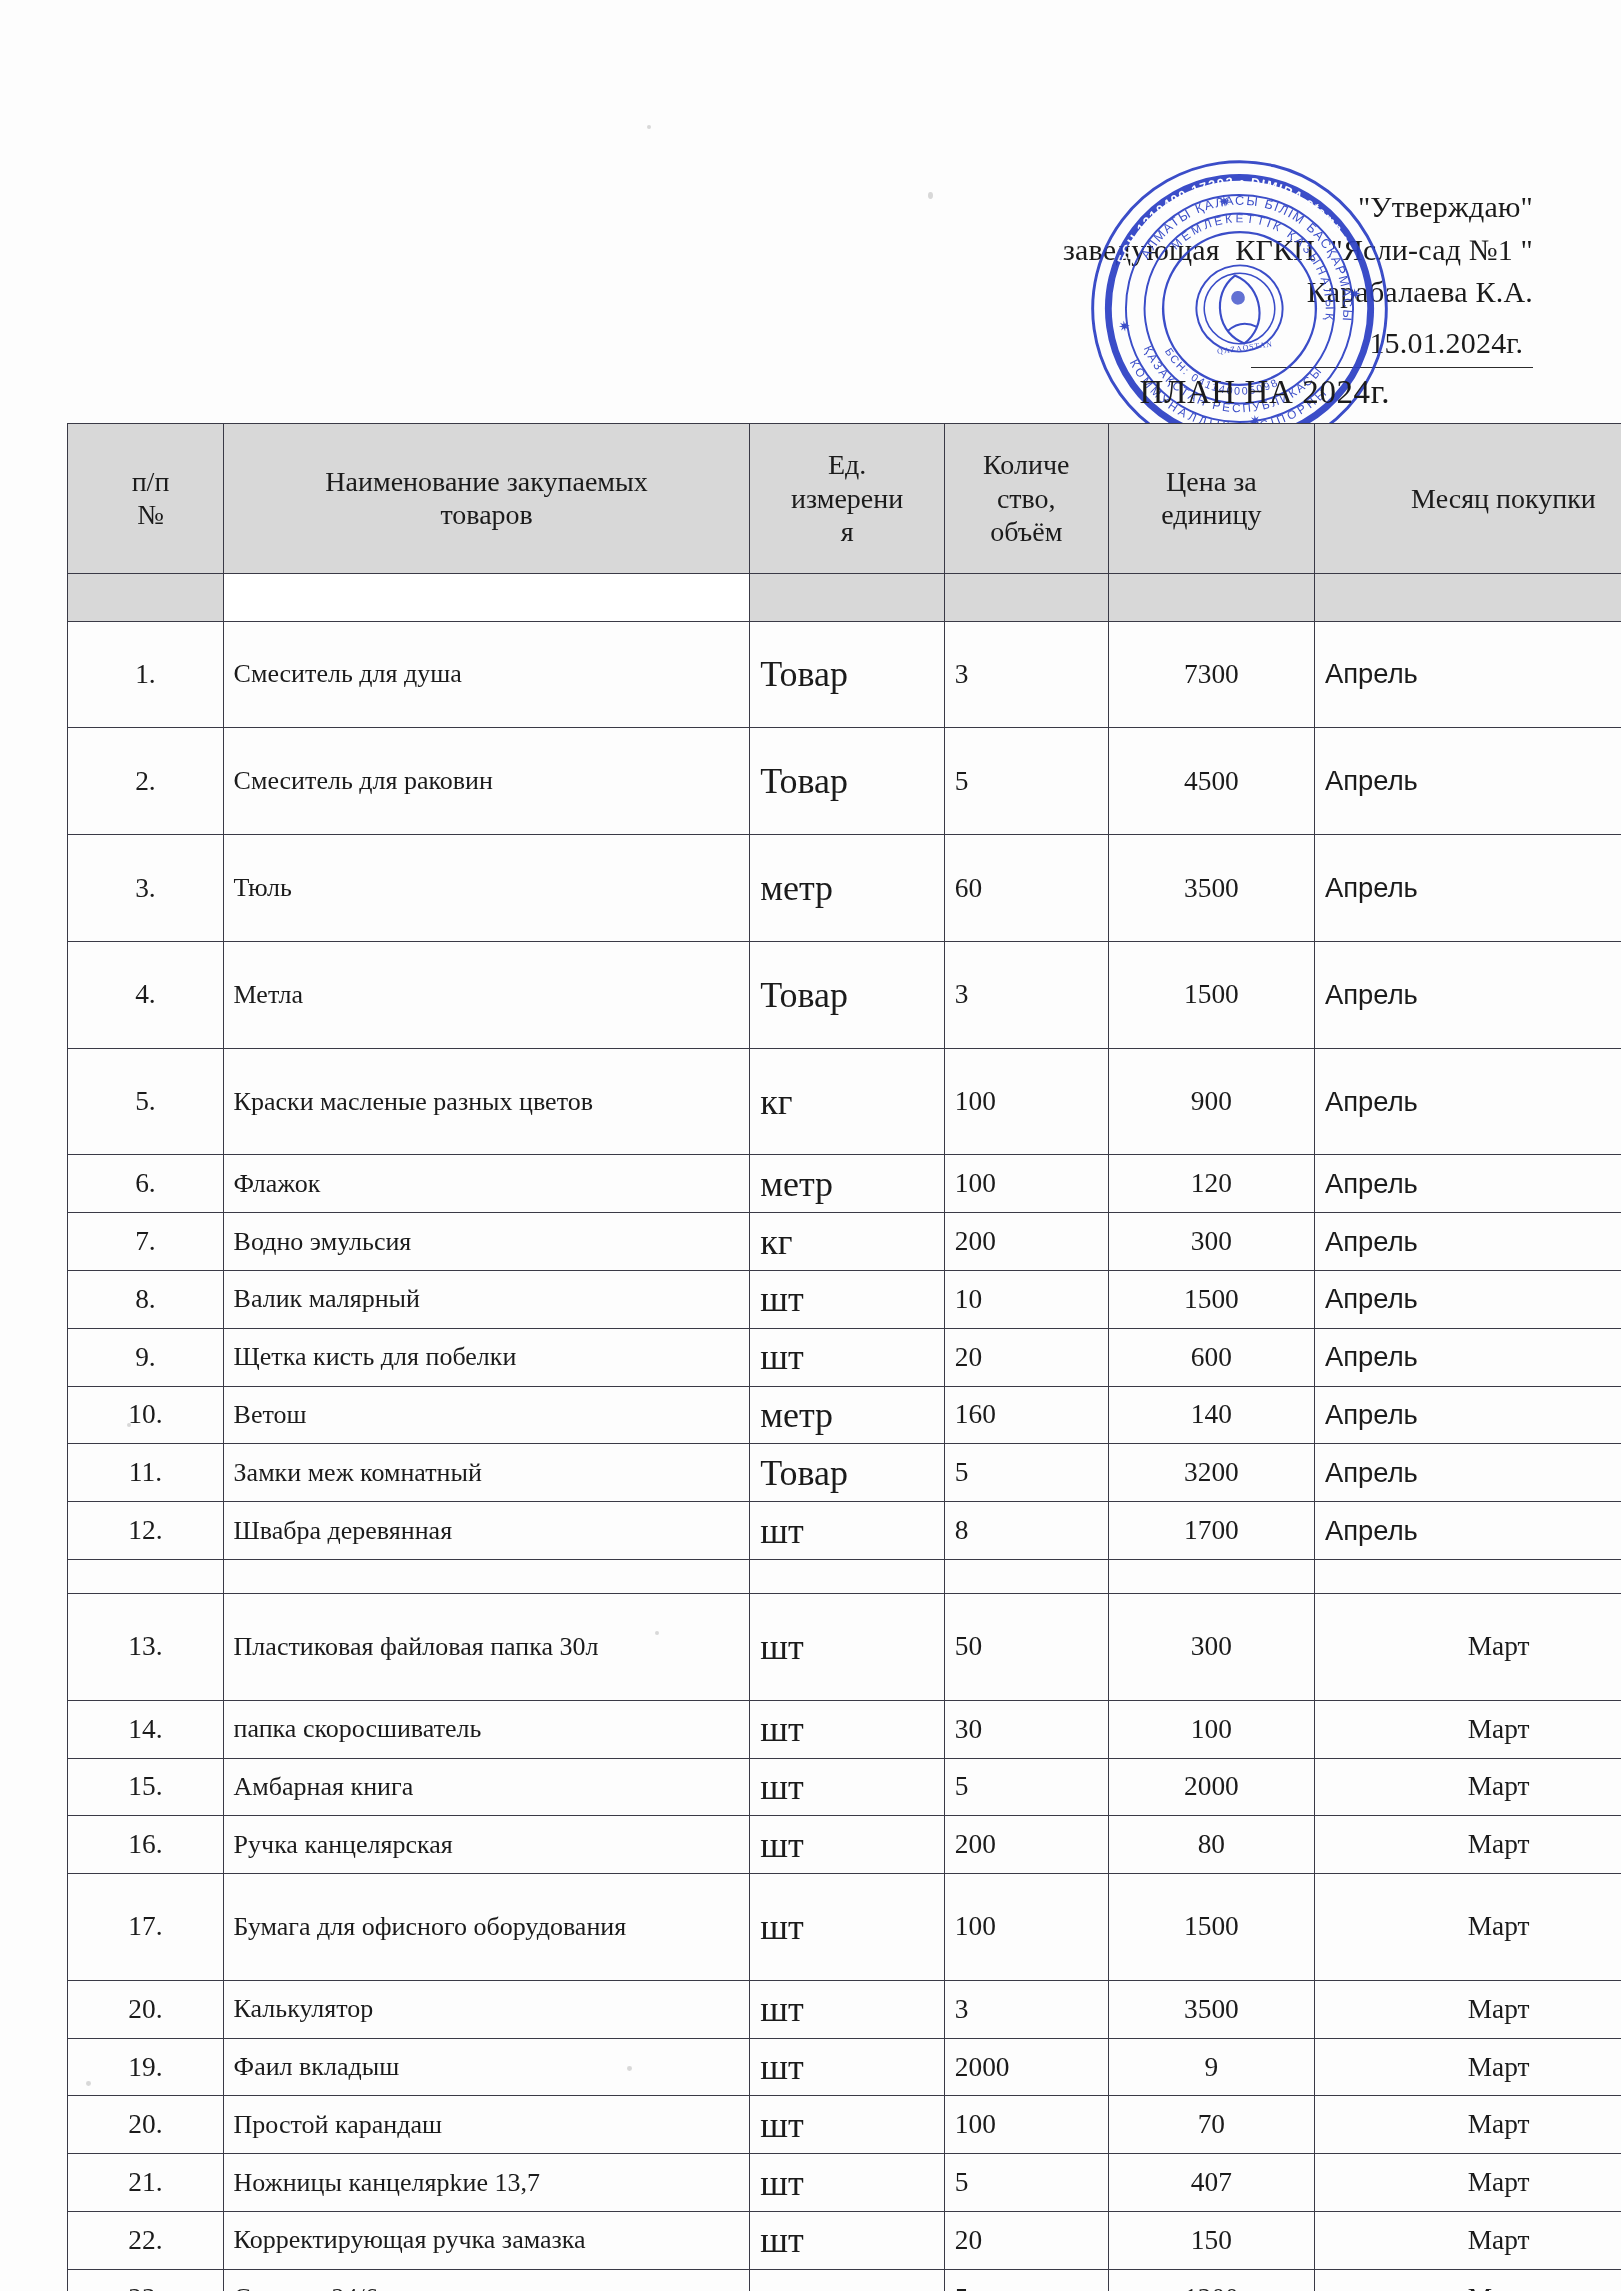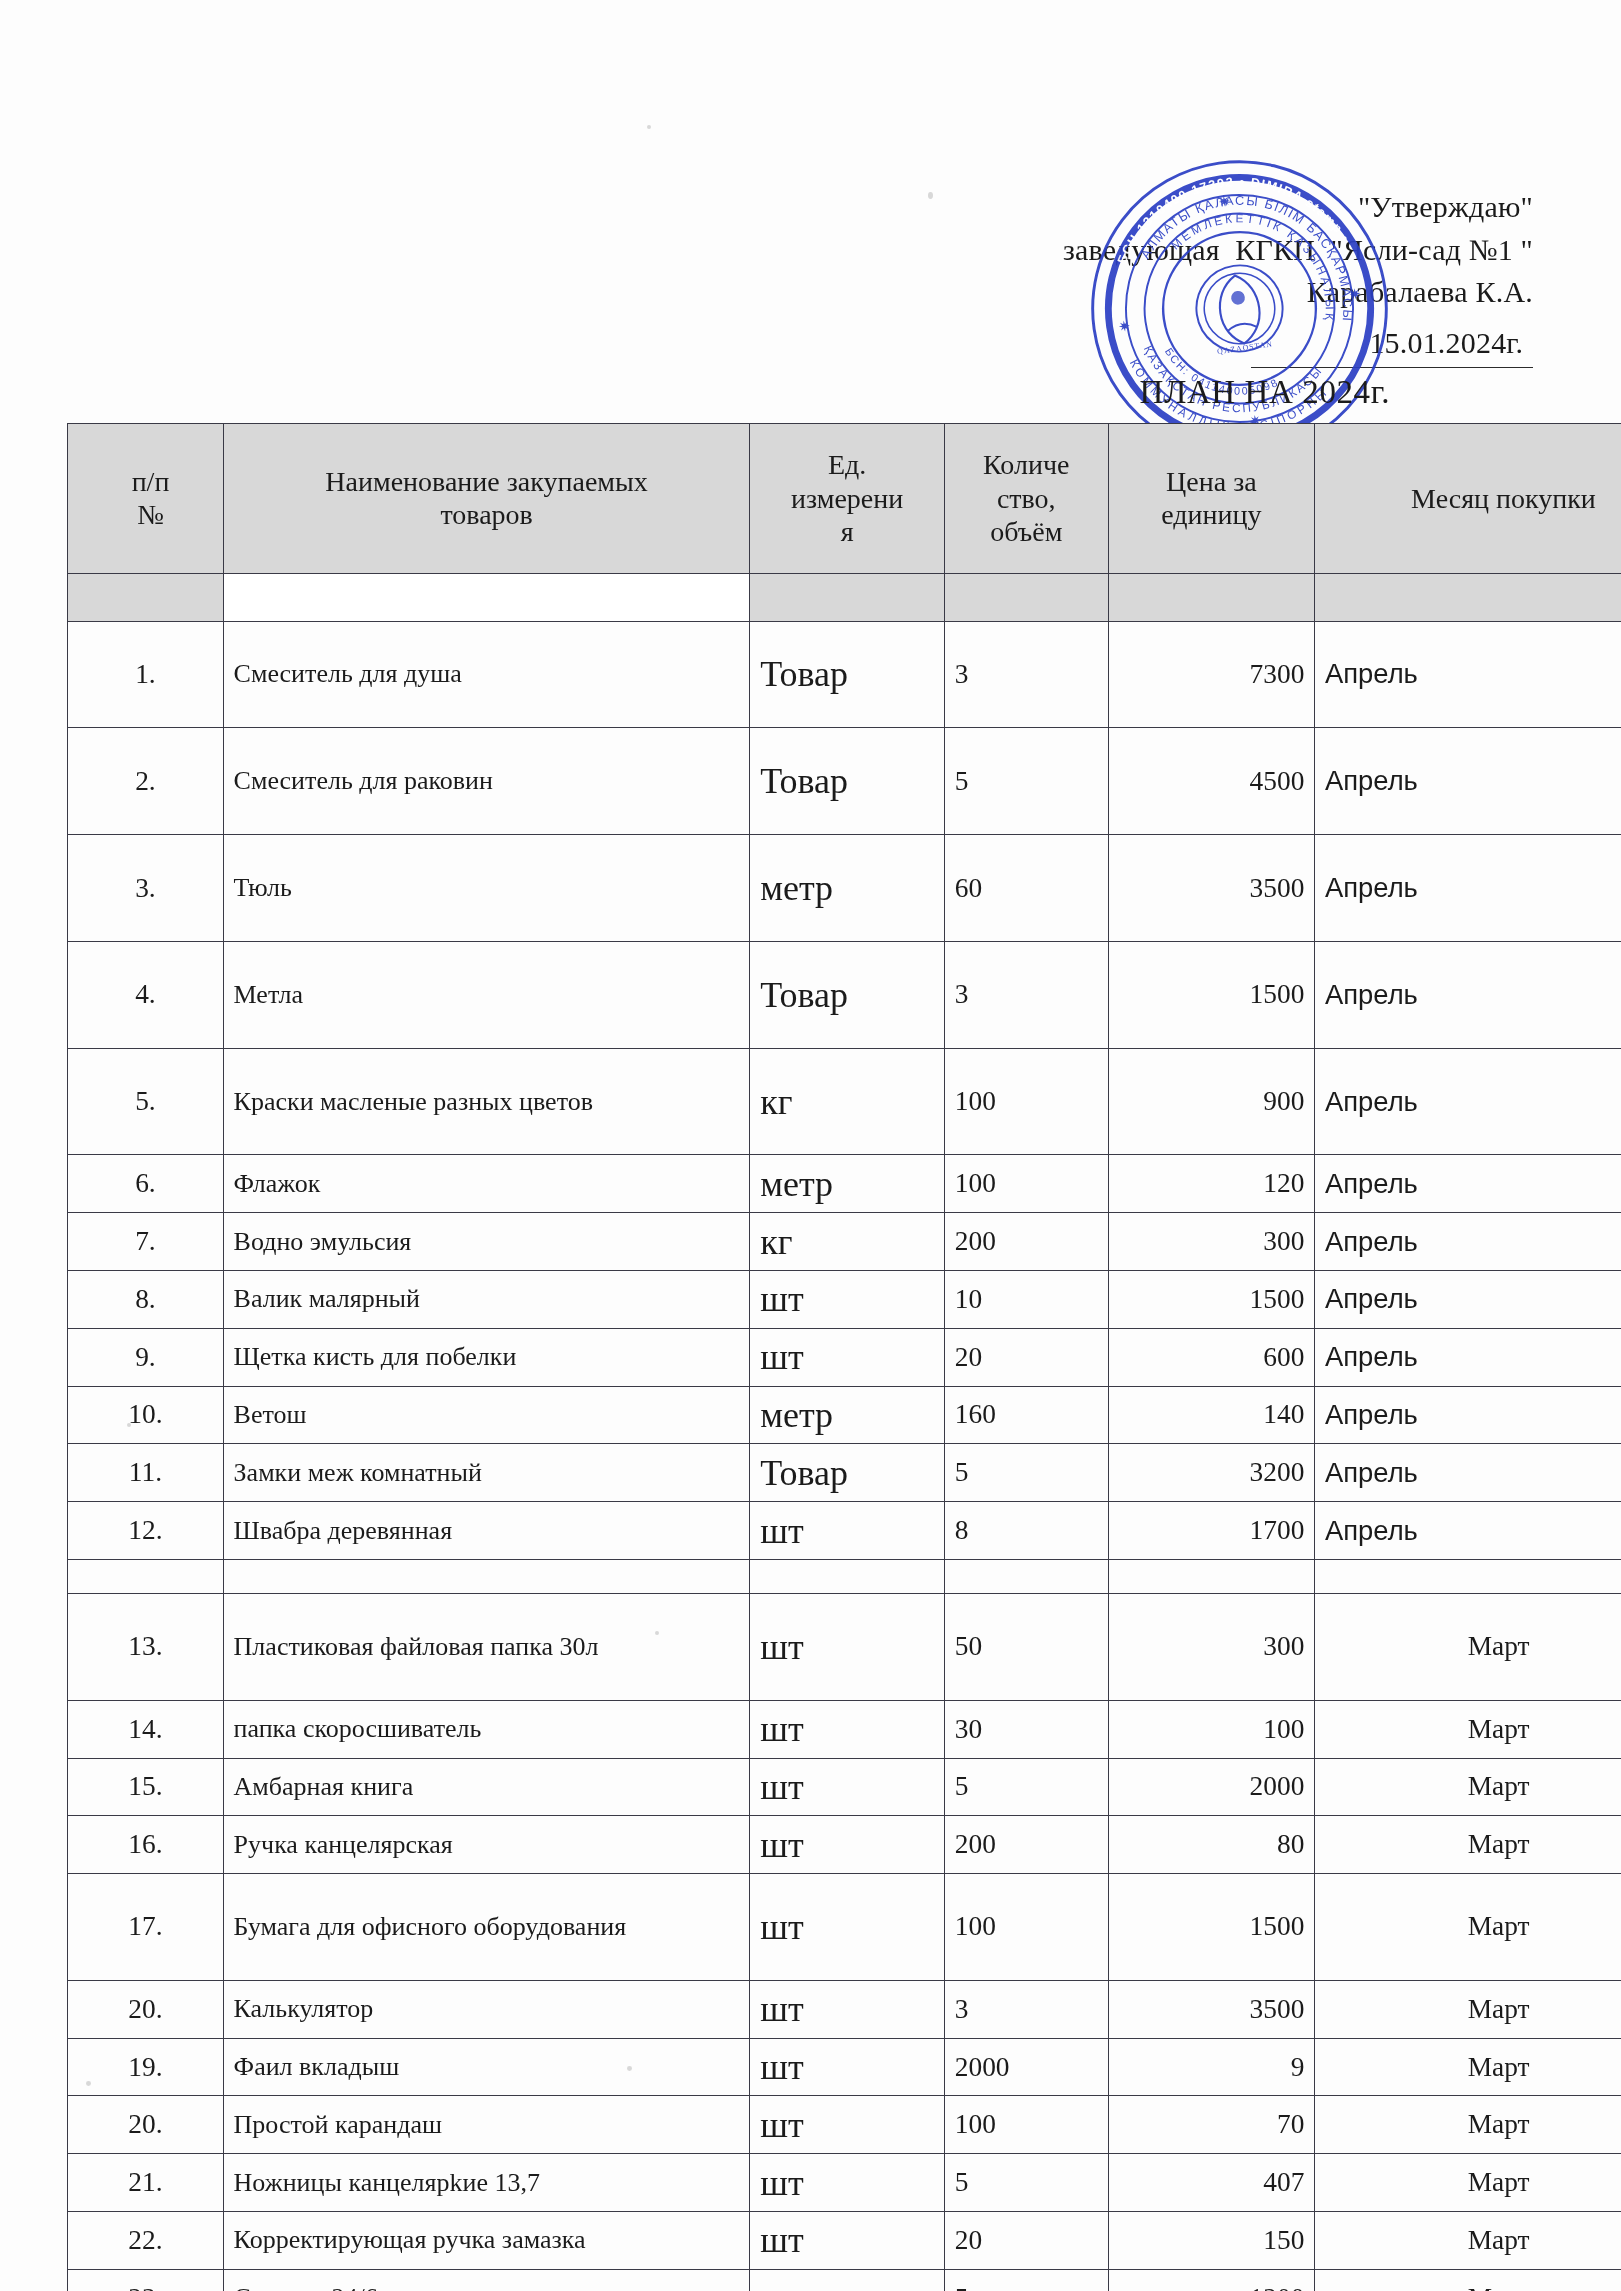--- a/index.html
+++ b/index.html
@@ -97,21 +97,21 @@
     font-size: 28px;
     line-height: 1.2;
     height: 137px;
   }
   .plan-table thead td.spacer-row { height: 35px; }
 
   .c-num   { width: 125px;  text-align: center; }
   .c-name  { width: 506px;  text-align: left; }
   .c-unit  { width: 174px;  text-align: left; padding-left: 15.7px;}
   .c-qty   { width: 143px;  text-align: left; padding-left: 13.7px;}
-  .c-price { width: 186px;  text-align: right; padding-left: 13.7px;}
+  .c-price { width: 186px;  text-align: center; padding-left: 13.7px;}
   .c-month { width: 357px;  text-align: left; padding-left: 17.6px;}
 
   tbody tr.spacer td {
     height: 33px;
     padding: 0;
   }
 
   tbody td { height: 45px; }
   tbody tr.tall td { height: 94px; }
 

